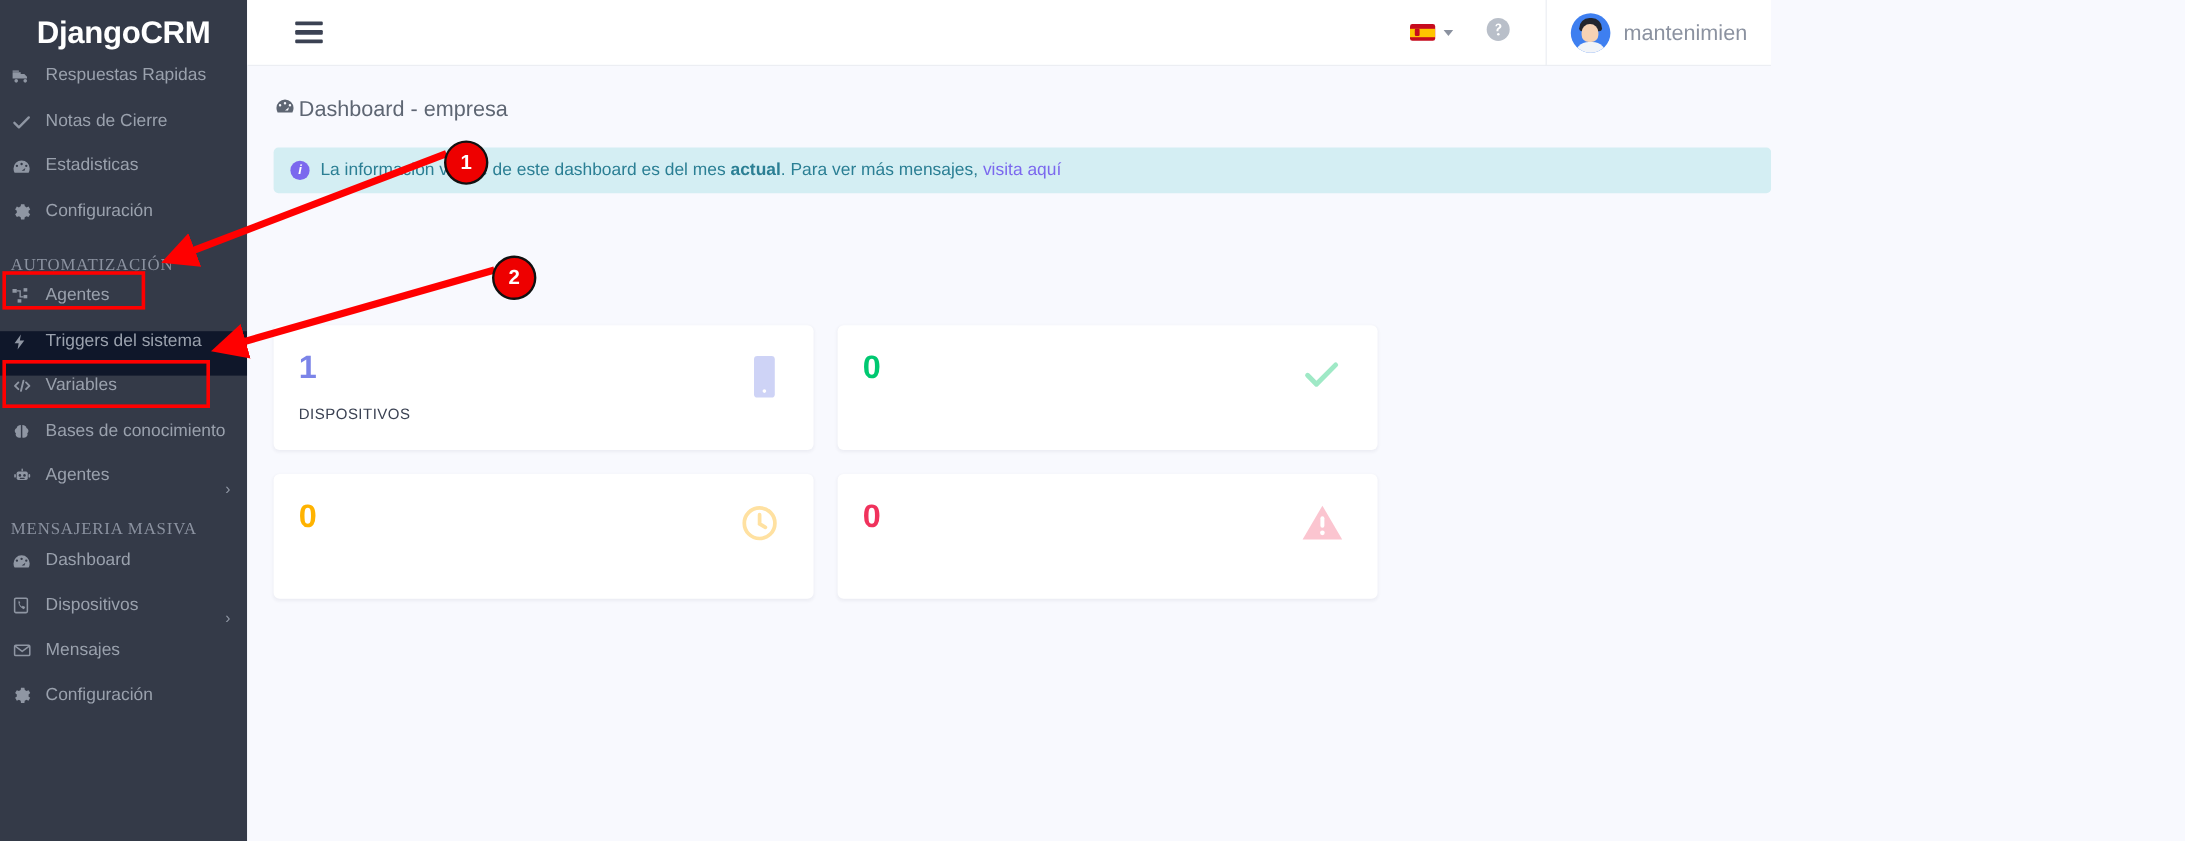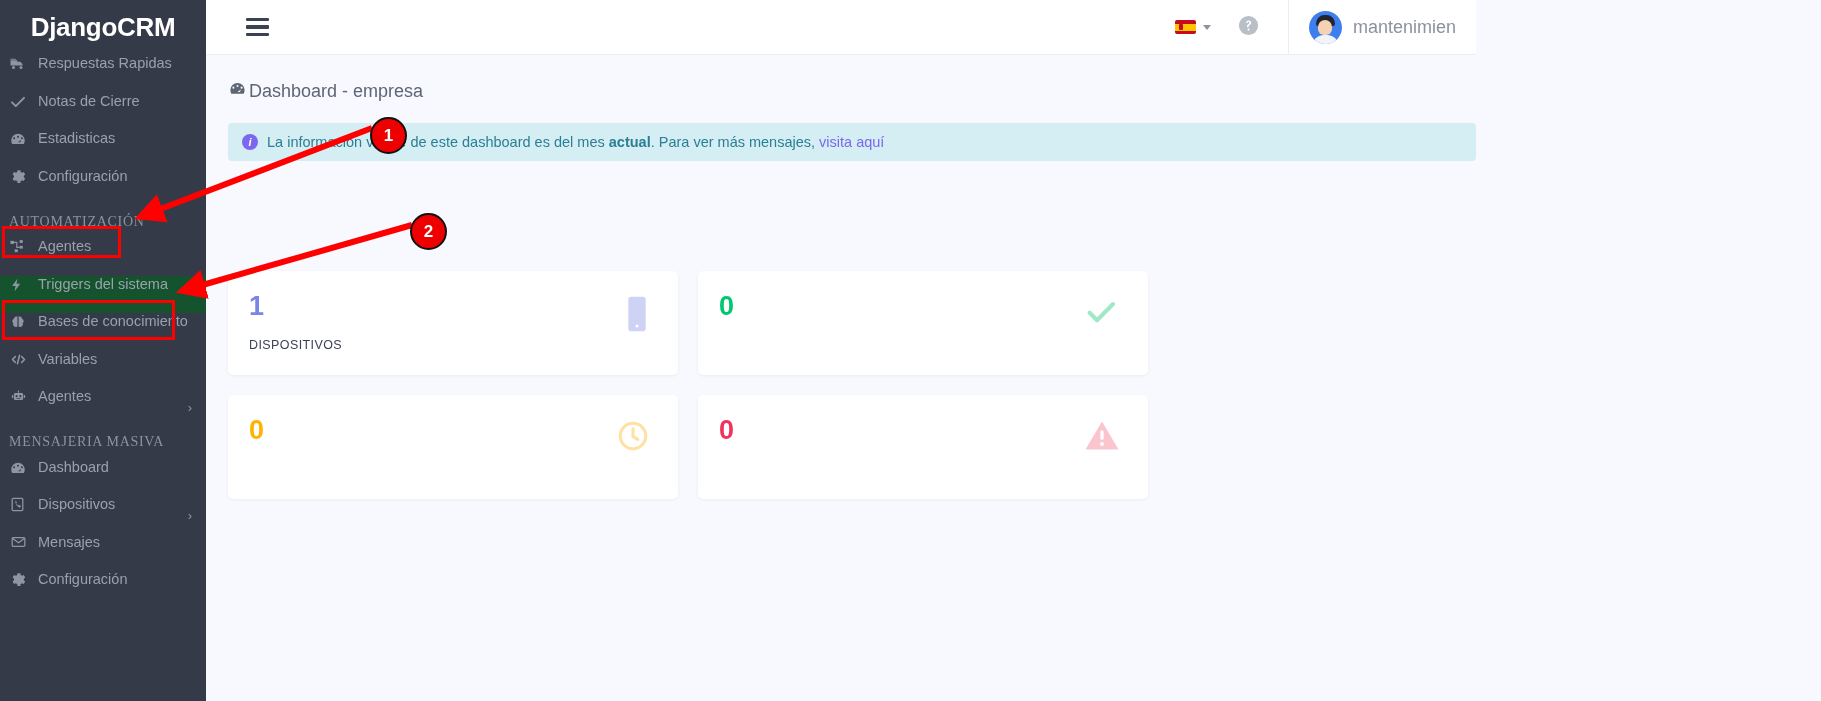--- a/index.html
+++ b/index.html
@@ -30,21 +30,21 @@
   .nav-item .ico {
     width: 29px; flex: 0 0 29px; display: flex; align-items: center; justify-content: flex-start;
     color: #8f96a3;
   }
   .nav-item .ico svg { display: block; }
   .nav-item .lbl { white-space: nowrap; }
   .nav-item .chev {
     position: absolute; right: 14px; top: 50%; transform: translateY(-50%);
     color: #8f96a3; font-size: 13px; line-height: 1;
   }
-  .nav-item.active { background: #14532d; }
+  .nav-item.active { background: #0f172a; }
   .nav-sect {
     height: 33px; display: flex; align-items: center; padding-left: 9px;
     color: #8b92a0; font-size: 14px; letter-spacing: 0.7px; text-transform: uppercase; font-family: Liberation Serif, serif;
   }
 
   
   #main { flex: 1 1 auto; height: 701px; position: relative; background: #f8f9fe; overflow: hidden; }
   #topbar {
     height: 55px; background: #ffffff; display: flex; align-items: center;
     border-bottom: 1px solid #eceef3;
@@ -189,33 +189,33 @@
     <div class="nav-item active">
       <span class="ico">
         <svg width="15" height="18" viewBox="0 0 24 24" fill="currentColor">
             <path d="M13.5 2L5 13.5h5.5L9 22l9-12h-6z"></path>
           </svg>
       </span>
       <span class="lbl">Triggers del sistema</span>
     </div>
     <div class="nav-item">
       <span class="ico">
+        <svg width="19" height="17" viewBox="0 0 24 24" fill="none" stroke="currentColor" stroke-width="2.2" stroke-linecap="round" stroke-linejoin="round">
+            <path d="M7.5 8L3.5 12l4 4M16.5 8l4 4-4 4M13.5 6l-3 12"></path>
+          </svg>
+      </span>
+      <span class="lbl">Variables</span>
+    </div>
+    <div class="nav-item">
+      <span class="ico">
         <svg width="18" height="18" viewBox="0 0 24 24" fill="currentColor">
             <path d="M11.2 4.2c-2.6 0-4.6 1.6-4.6 3.3-1.4.5-2.2 1.8-2.2 3.2 0 1.1.5 2.1 1.3 2.7-.2.5-.3 1-.3 1.5 0 2 1.9 3.6 4.2 3.6.7 0 1.3-.2 1.6-.4V4.2zM12.8 4.2c2.6 0 4.6 1.6 4.6 3.3 1.4.5 2.2 1.8 2.2 3.2 0 1.1-.5 2.1-1.3 2.7.2.5.3 1 .3 1.5 0 2-1.9 3.6-4.2 3.6-.7 0-1.3-.2-1.6-.4V4.2z"></path>
           </svg>
       </span>
       <span class="lbl">Bases de conocimiento</span>
-    </div>
-    <div class="nav-item">
-      <span class="ico">
-        <svg width="19" height="17" viewBox="0 0 24 24" fill="none" stroke="currentColor" stroke-width="2.2" stroke-linecap="round" stroke-linejoin="round">
-            <path d="M7.5 8L3.5 12l4 4M16.5 8l4 4-4 4M13.5 6l-3 12"></path>
-          </svg>
-      </span>
-      <span class="lbl">Variables</span>
     </div>
     <div class="nav-item">
       <span class="ico">
         <svg width="19" height="17" viewBox="0 0 24 24" fill="currentColor">
             <rect x="5.5" y="7" width="13" height="10" rx="2"></rect>
             <circle cx="9.3" cy="11.5" r="1.5" fill="#343a48"></circle>
             <circle cx="14.7" cy="11.5" r="1.5" fill="#343a48"></circle>
             <rect x="9" y="14.3" width="6" height="1.4" rx="0.7" fill="#343a48"></rect>
             <rect x="11.2" y="3.6" width="1.6" height="3"></rect>
             <rect x="2.6" y="10" width="2" height="4" rx="1"></rect>

